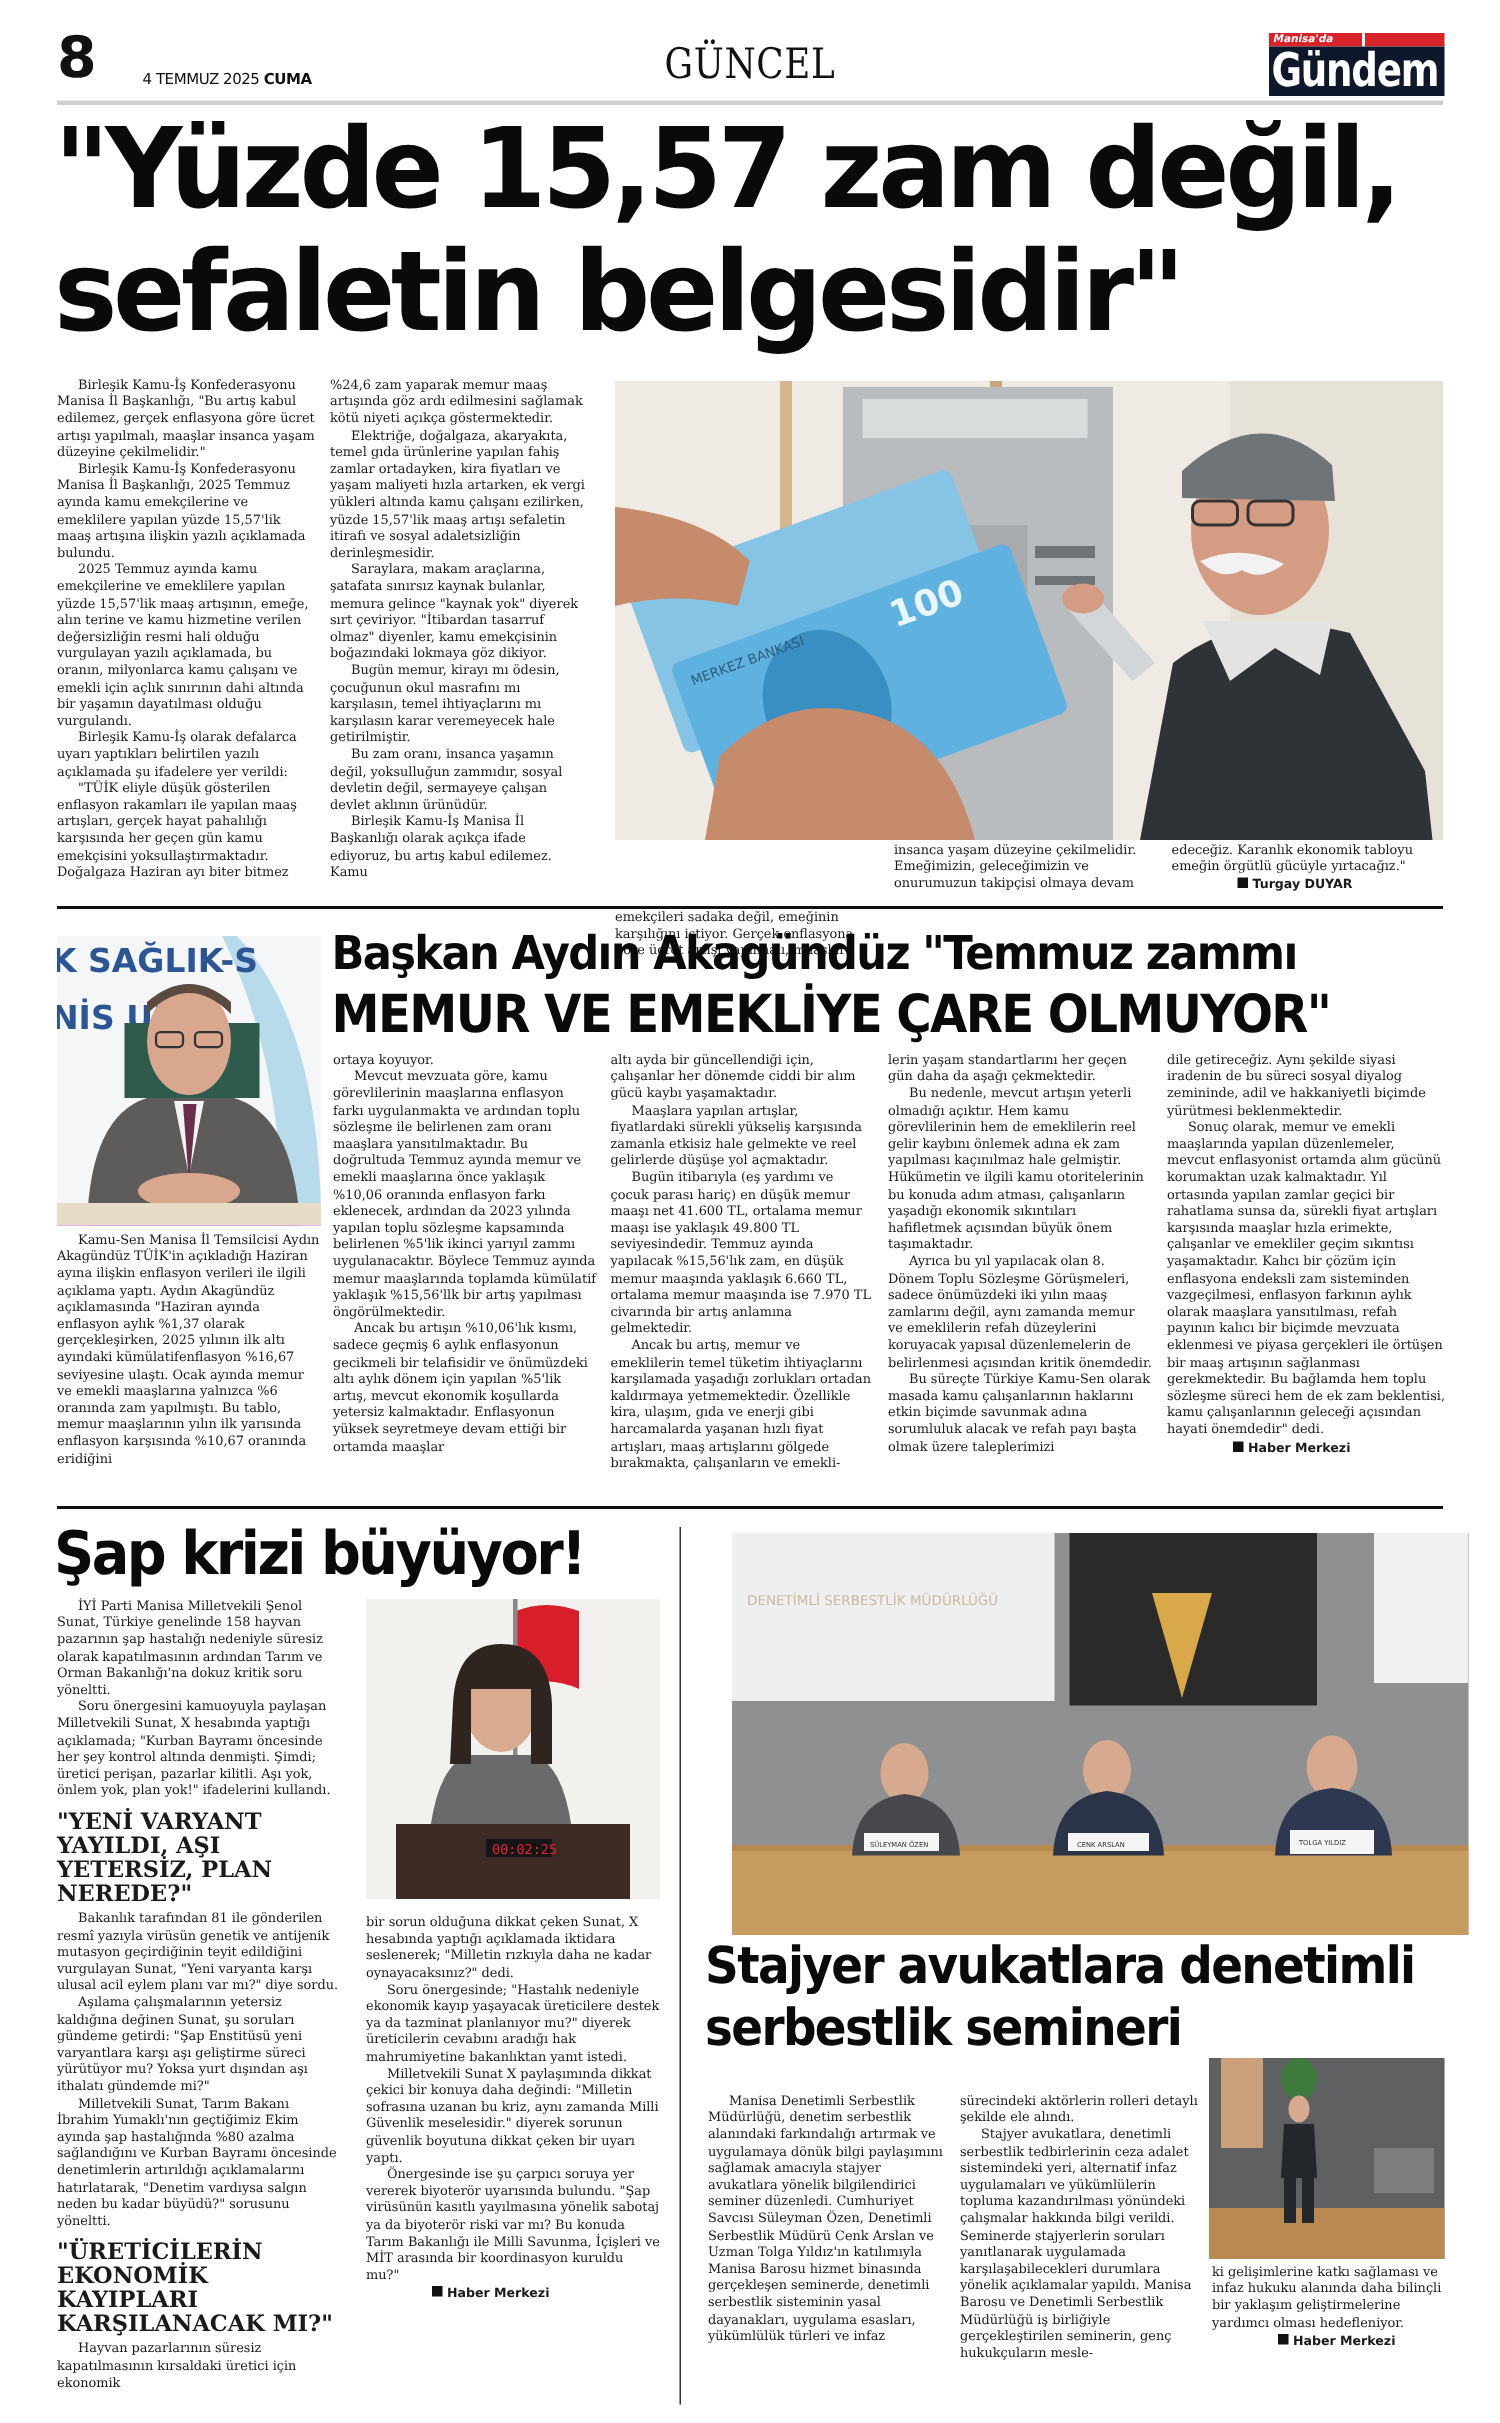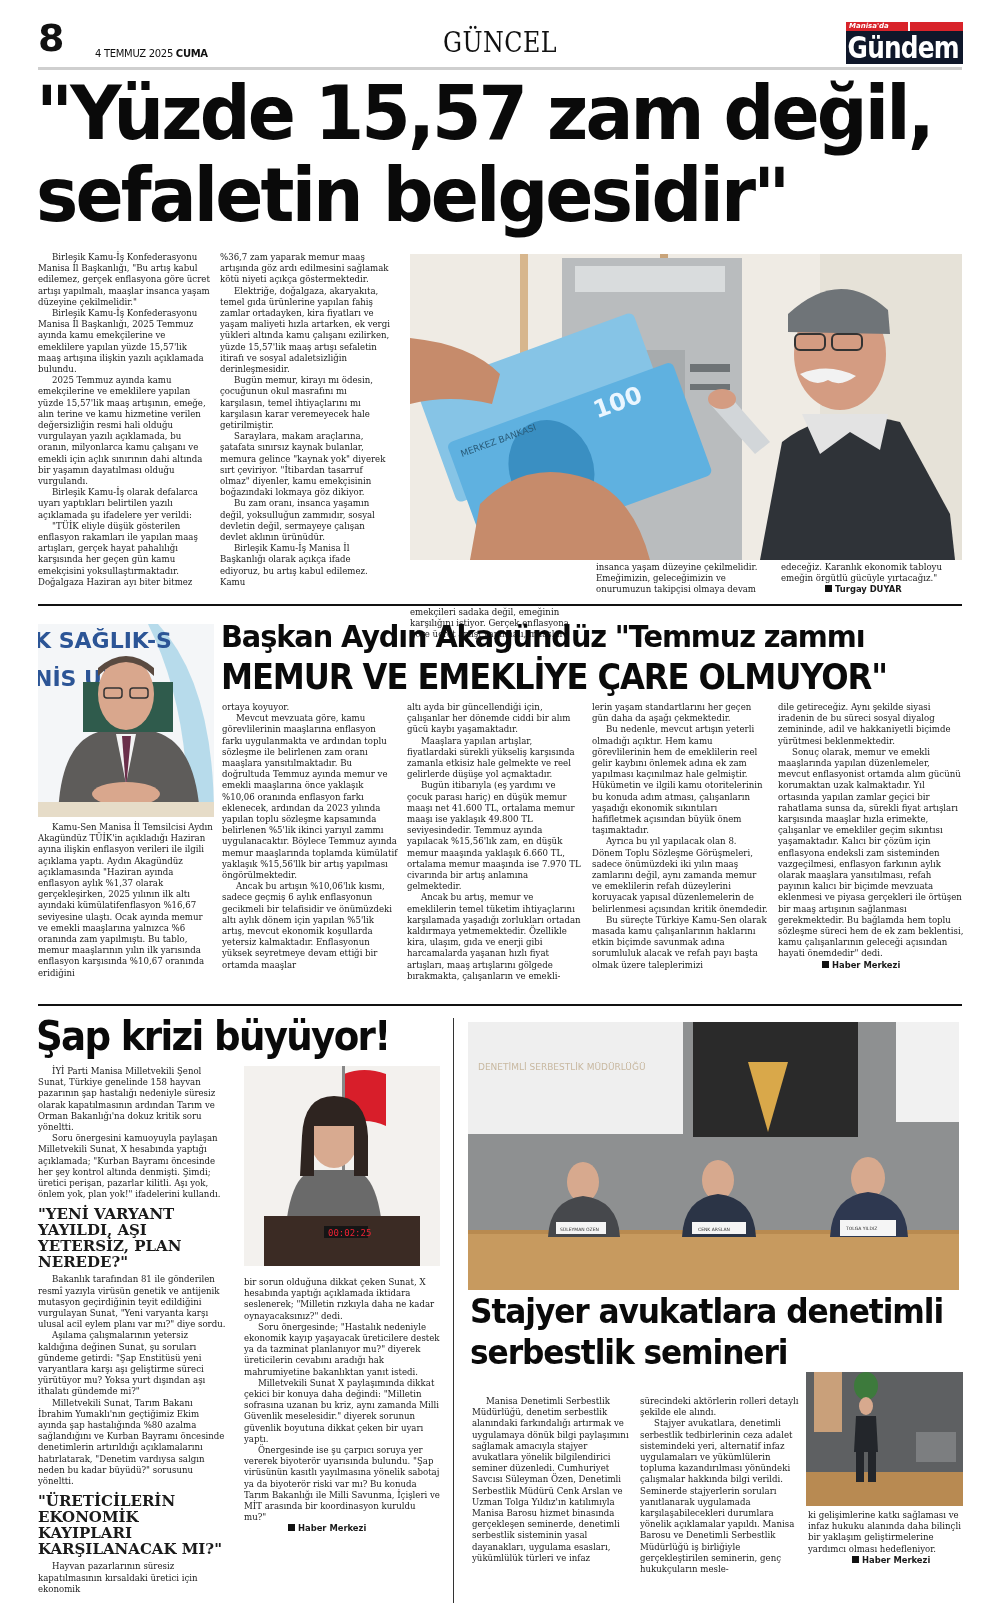--- a/index.html
+++ b/index.html
@@ -42,24 +42,24 @@
 </div>
 
 <div class="abs body-text" style="left:38px;top:252px;width:172px;">
   <p>Birleşik Kamu-İş Konfederasyonu Manisa İl Başkanlığı, "Bu artış kabul edilemez, gerçek enflasyona göre ücret artışı yapılmalı, maaşlar insanca yaşam düzeyine çekilmelidir."</p>
   <p>Birleşik Kamu-İş Konfederasyonu Manisa İl Başkanlığı, 2025 Temmuz ayında kamu emekçilerine ve emeklilere yapılan yüzde 15,57'lik maaş artışına ilişkin yazılı açıklamada bulundu.</p>
   <p>2025 Temmuz ayında kamu emekçilerine ve emeklilere yapılan yüzde 15,57'lik maaş artışının, emeğe, alın terine ve kamu hizmetine verilen değersizliğin resmi hali olduğu vurgulayan yazılı açıklamada, bu oranın, milyonlarca kamu çalışanı ve emekli için açlık sınırının dahi altında bir yaşamın dayatılması olduğu vurgulandı.</p>
   <p>Birleşik Kamu-İş olarak defalarca uyarı yaptıkları belirtilen yazılı açıklamada şu ifadelere yer verildi:</p>
   <p>"TÜİK eliyle düşük gösterilen enflasyon rakamları ile yapılan maaş artışları, gerçek hayat pahalılığı karşısında her geçen gün kamu emekçisini yoksullaştırmaktadır. Doğalgaza Haziran ayı biter bitmez</p>
 </div>
 <div class="abs body-text" style="left:220px;top:252px;width:172px;">
-  <p class="noind">%36,7 zam yaparak memur maaş artışında göz ardı edilmesini sağlamak kötü niyeti açıkça göstermektedir.</p>
+  <p class="noind">%24,6 zam yaparak memur maaş artışında göz ardı edilmesini sağlamak kötü niyeti açıkça göstermektedir.</p>
   <p>Elektriğe, doğalgaza, akaryakıta, temel gıda ürünlerine yapılan fahiş zamlar ortadayken, kira fiyatları ve yaşam maliyeti hızla artarken, ek vergi yükleri altında kamu çalışanı ezilirken, yüzde 15,57'lik maaş artışı sefaletin itirafı ve sosyal adaletsizliğin derinleşmesidir.</p>
+  <p>Saraylara, makam araçlarına, şatafata sınırsız kaynak bulanlar, memura gelince "kaynak yok" diyerek sırt çeviriyor. "İtibardan tasarruf olmaz" diyenler, kamu emekçisinin boğazındaki lokmaya göz dikiyor.</p>
   <p>Bugün memur, kirayı mı ödesin, çocuğunun okul masrafını mı karşılasın, temel ihtiyaçlarını mı karşılasın karar veremeyecek hale getirilmiştir.</p>
-  <p>Saraylara, makam araçlarına, şatafata sınırsız kaynak bulanlar, memura gelince "kaynak yok" diyerek sırt çeviriyor. "İtibardan tasarruf olmaz" diyenler, kamu emekçisinin boğazındaki lokmaya göz dikiyor.</p>
   <p>Bu zam oranı, insanca yaşamın değil, yoksulluğun zammıdır, sosyal devletin değil, sermayeye çalışan devlet aklının ürünüdür.</p>
   <p>Birleşik Kamu-İş Manisa İl Başkanlığı olarak açıkça ifade ediyoruz, bu artış kabul edilemez. Kamu</p>
 </div>
 
 <div class="photo" style="left:410px;top:254px;width:552px;height:306px;background:#e9e4dc;">
   <svg width="552" height="306" viewBox="0 0 552 306">
     <rect x="0" y="0" width="552" height="306" fill="#efebe4"></rect>
     <rect x="110" y="0" width="8" height="306" fill="#d7b68d"></rect>
     <rect x="250" y="0" width="8" height="306" fill="#c9a47a"></rect>
     <rect x="410" y="0" width="142" height="306" fill="#e6e2d8"></rect>
@@ -185,21 +185,21 @@
 </div>
 
 <div class="abs body-text" style="left:244px;top:1277px;width:196px;">
   <p class="noind">bir sorun olduğuna dikkat çeken Sunat, X hesabında yaptığı açıklamada iktidara seslenerek; "Milletin rızkıyla daha ne kadar oynayacaksınız?" dedi.</p>
   <p>Soru önergesinde; "Hastalık nedeniyle ekonomik kayıp yaşayacak üreticilere destek ya da tazminat planlanıyor mu?" diyerek üreticilerin cevabını aradığı hak mahrumiyetine bakanlıktan yanıt istedi.</p>
   <p>Milletvekili Sunat X paylaşımında dikkat çekici bir konuya daha değindi: "Milletin sofrasına uzanan bu kriz, aynı zamanda Milli Güvenlik meselesidir." diyerek sorunun güvenlik boyutuna dikkat çeken bir uyarı yaptı.</p>
   <p>Önergesinde ise şu çarpıcı soruya yer vererek biyoterör uyarısında bulundu. "Şap virüsünün kasıtlı yayılmasına yönelik sabotaj ya da biyoterör riski var mı? Bu konuda Tarım Bakanlığı ile Milli Savunma, İçişleri ve MİT arasında bir koordinasyon kuruldu mu?"</p>
   <div class="sign"><span class="sq"></span><span>Haber Merkezi</span></div>
 </div>
 
-<div class="photo" style="left:468px;top:1022px;width:491px;height:268px;background:#8f9192;">
+<div class="photo" style="left:488px;top:1022px;width:491px;height:268px;background:#8f9192;">
   <svg width="491" height="268" viewBox="0 0 491 268">
     <rect width="491" height="268" fill="#8e9091"></rect>
     <rect x="0" y="0" width="215" height="112" fill="#efefef"></rect>
     <text x="10" y="48" font-family="DejaVu Sans, sans-serif" font-size="9" fill="#c8b8a0">DENETİMLİ SERBESTLİK MÜDÜRLÜĞÜ</text>
     <rect x="225" y="0" width="165" height="115" fill="#2a2a2a"></rect>
     <path d="M280 40 L300 110 L320 40 Z" fill="#d9a84a"></path>
     <rect x="428" y="0" width="63" height="100" fill="#f1f1f1"></rect>
     <rect x="0" y="210" width="491" height="58" fill="#c79a5f"></rect>
     <rect x="0" y="208" width="491" height="4" fill="#b88a50"></rect>
     <ellipse cx="115" cy="160" rx="16" ry="20" fill="#d7a98e"></ellipse>

